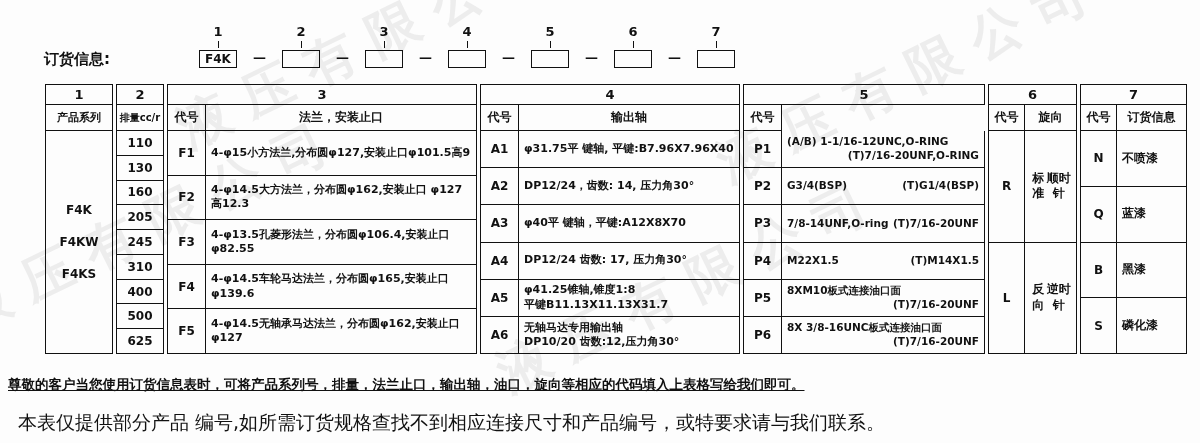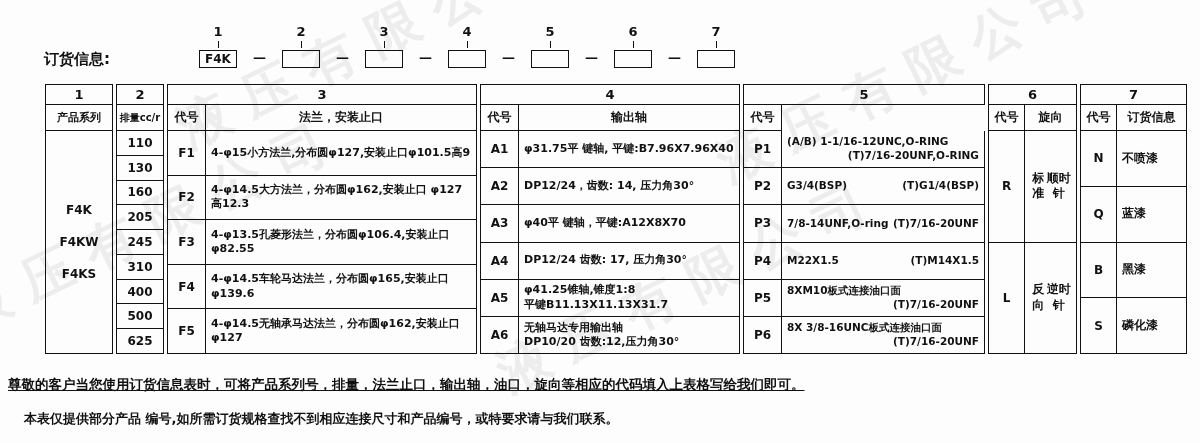--- a/index.html
+++ b/index.html
@@ -43,21 +43,21 @@
   .ports-desc { flex-wrap: wrap; justify-content: space-between; align-content: center; font-size: 10.5px; }
   .ports-desc .pa { white-space: nowrap; }
   .ports-desc .pt { margin-left: auto; white-space: nowrap; }
   .ports-desc.two-line { flex-direction: column; align-items: stretch; justify-content: center; flex-wrap: nowrap; }
   .ports-desc.two-line .pt { text-align: right; }
   .rot-desc { flex-direction: row; justify-content: center; font-size: 12px; text-align: center; }
   .paint-desc { justify-content: flex-start; font-size: 12px; }
 
   
   .note1 { position: absolute; left: 8px; top: 376px; font-size: 13.5px; font-weight: bold; text-decoration: underline; }
-  .note2 { position: absolute; left: 24px; top: 410px; font-size: 13px; font-weight: bold; }
+  .note2 { position: absolute; left: 18px; top: 410px; font-size: 19px; font-weight: normal; }
 </style>
 </head>
 <body>
 
 <div class="page">
 
   <span class="wm" style="left:160px; top:6px;">液压有限公司</span>
   <span class="wm" style="left:700px; top:40px;">液压有限公司</span>
   <span class="wm" style="left:-60px; top:190px;">液压有限公司</span>
   <span class="wm" style="left:480px; top:250px;">液压有限公司</span>

